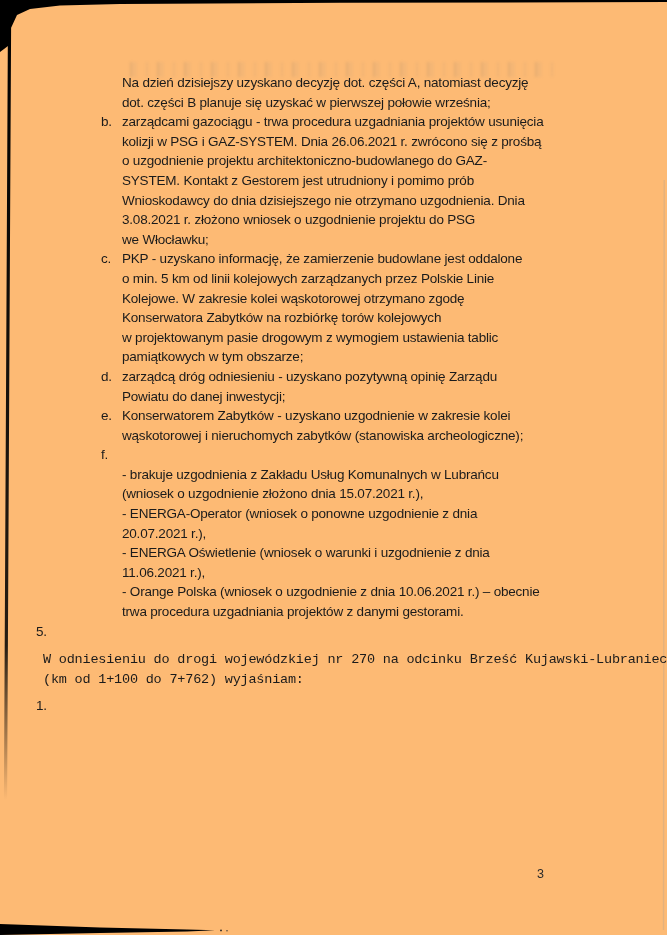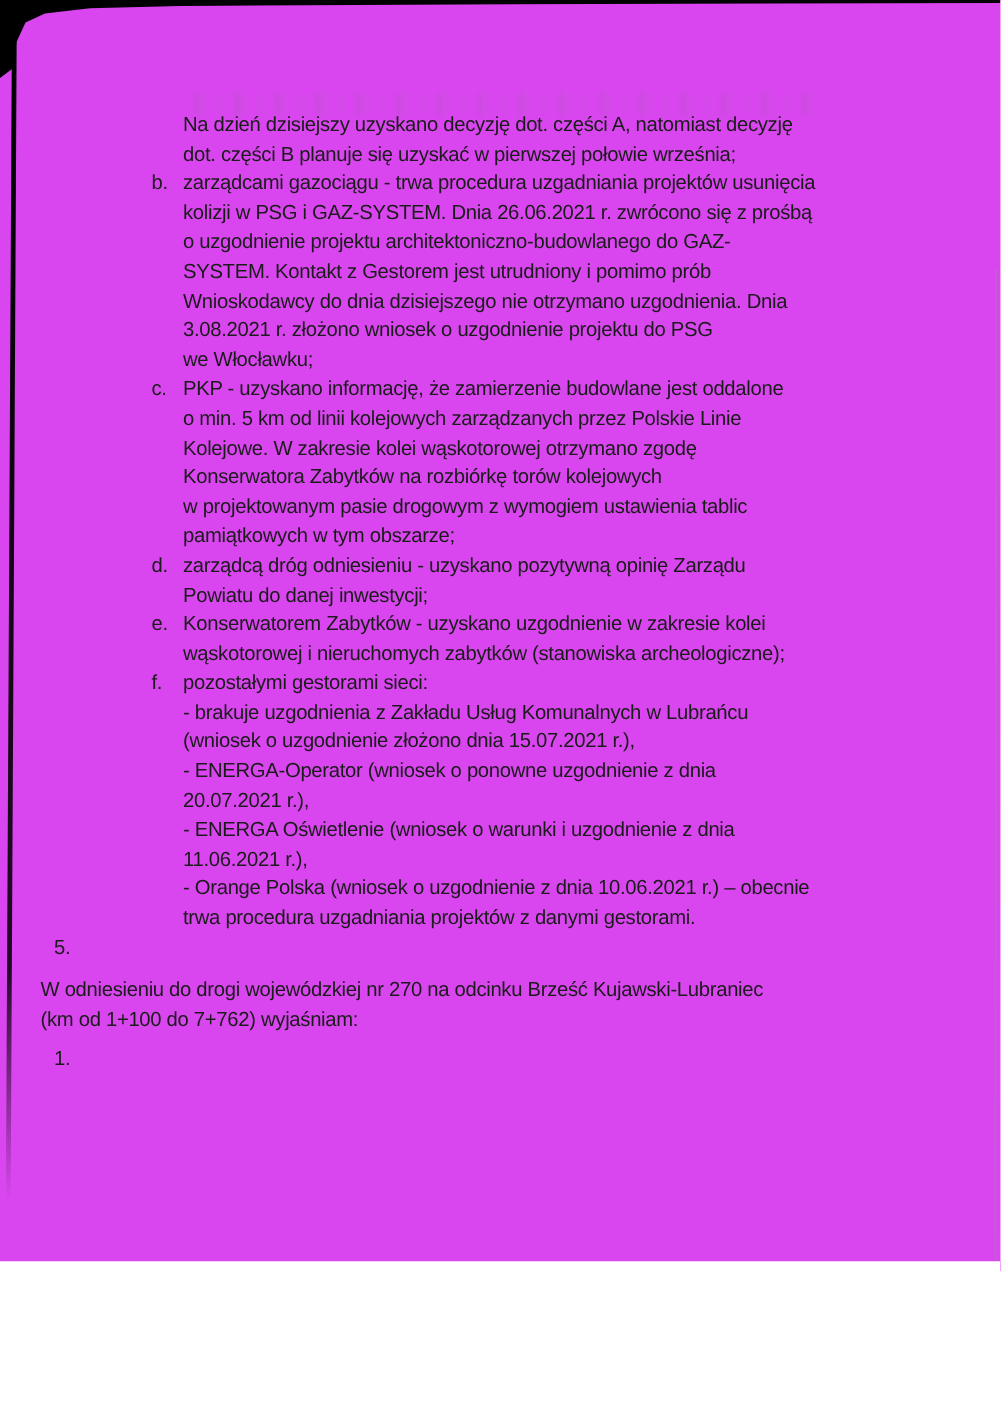--- a/index.html
+++ b/index.html
@@ -1,19 +1,19 @@
 <!DOCTYPE html>
 <html><head>
 <meta charset="utf-8">
 <style>
   html,body{margin:0;padding:0;background:#ffffff;}
   .page{
     position:relative;
-    width:667px;height:841px;
-    background:#d946ef;
+    width:667px;height:935px;
+    background:#fdba74;
     overflow:hidden;
     font-family:"Liberation Sans", sans-serif;
     color:#1b1b1b;
   }
   .scan-svg{position:absolute;left:0;top:0;width:667px;height:935px;pointer-events:none;}
   .ghost-strip{
     position:absolute;left:130px;top:62px;width:430px;height:15px;
     background:repeating-linear-gradient(90deg,
       rgba(95,95,95,.45) 0 2px, rgba(140,140,140,.22) 2px 7px,
       transparent 7px 16px, rgba(120,120,120,.30) 16px 18px, transparent 18px 27px);
@@ -25,21 +25,21 @@
     font-size:13.5px;line-height:19.6px;letter-spacing:-0.2px;
     white-space:pre;
   }
   .para{margin:0;}
   .intro{margin-left:122px;}
   .li{display:flex;}
   .li-letter{margin-left:101px;}
   .li-letter .lbl{flex:0 0 21px;width:21px;}
   .li-num{margin-left:36px;}
   .li-num .lbl{flex:0 0 20px;width:20px;}
-  .para-mid{margin-left:27px;margin-top:9px;}
+  .para-mid{margin-left:43px;margin-top:9px;font-family:Liberation Mono, monospace;}
   .li-num.second{margin-top:7px;}
   .lbl,.body{display:block;}
   .body b{font-weight:normal;}
   .page-number{
     position:absolute;left:537px;top:866px;
     font-size:12.5px;line-height:16px;color:#2b2b2b;
     letter-spacing:0;
   }
 </style>
 </head>
@@ -108,21 +108,21 @@
     </div>
 
     <div class="li li-letter">
       <span class="lbl line-text">e.</span>
       <span class="body line-text"><b>Konserwatorem Zabytków</b><span> - uzyskano uzgodnienie w zakresie kolei
 wąskotorowej i nieruchomych zabytków (stanowiska archeologiczne);</span></span>
     </div>
 
     <div class="li li-letter">
       <span class="lbl line-text">f.</span>
-      <span class="body line-text"><b>pozostałymi gestorami sieci:</b><span>
+      <span class="body line-text"><span>
 - brakuje uzgodnienia z Zakładu Usług Komunalnych w Lubrańcu
 (wniosek o uzgodnienie złożono dnia 15.07.2021 r.),
 - ENERGA-Operator (wniosek o ponowne uzgodnienie z dnia
 20.07.2021 r.),
 - ENERGA Oświetlenie (wniosek o warunki i uzgodnienie z dnia
 11.06.2021 r.),
 - Orange Polska (wniosek o uzgodnienie z dnia 10.06.2021 r.) – obecnie
 trwa procedura uzgadniania projektów z danymi gestorami.</span></span>
     </div>
 

